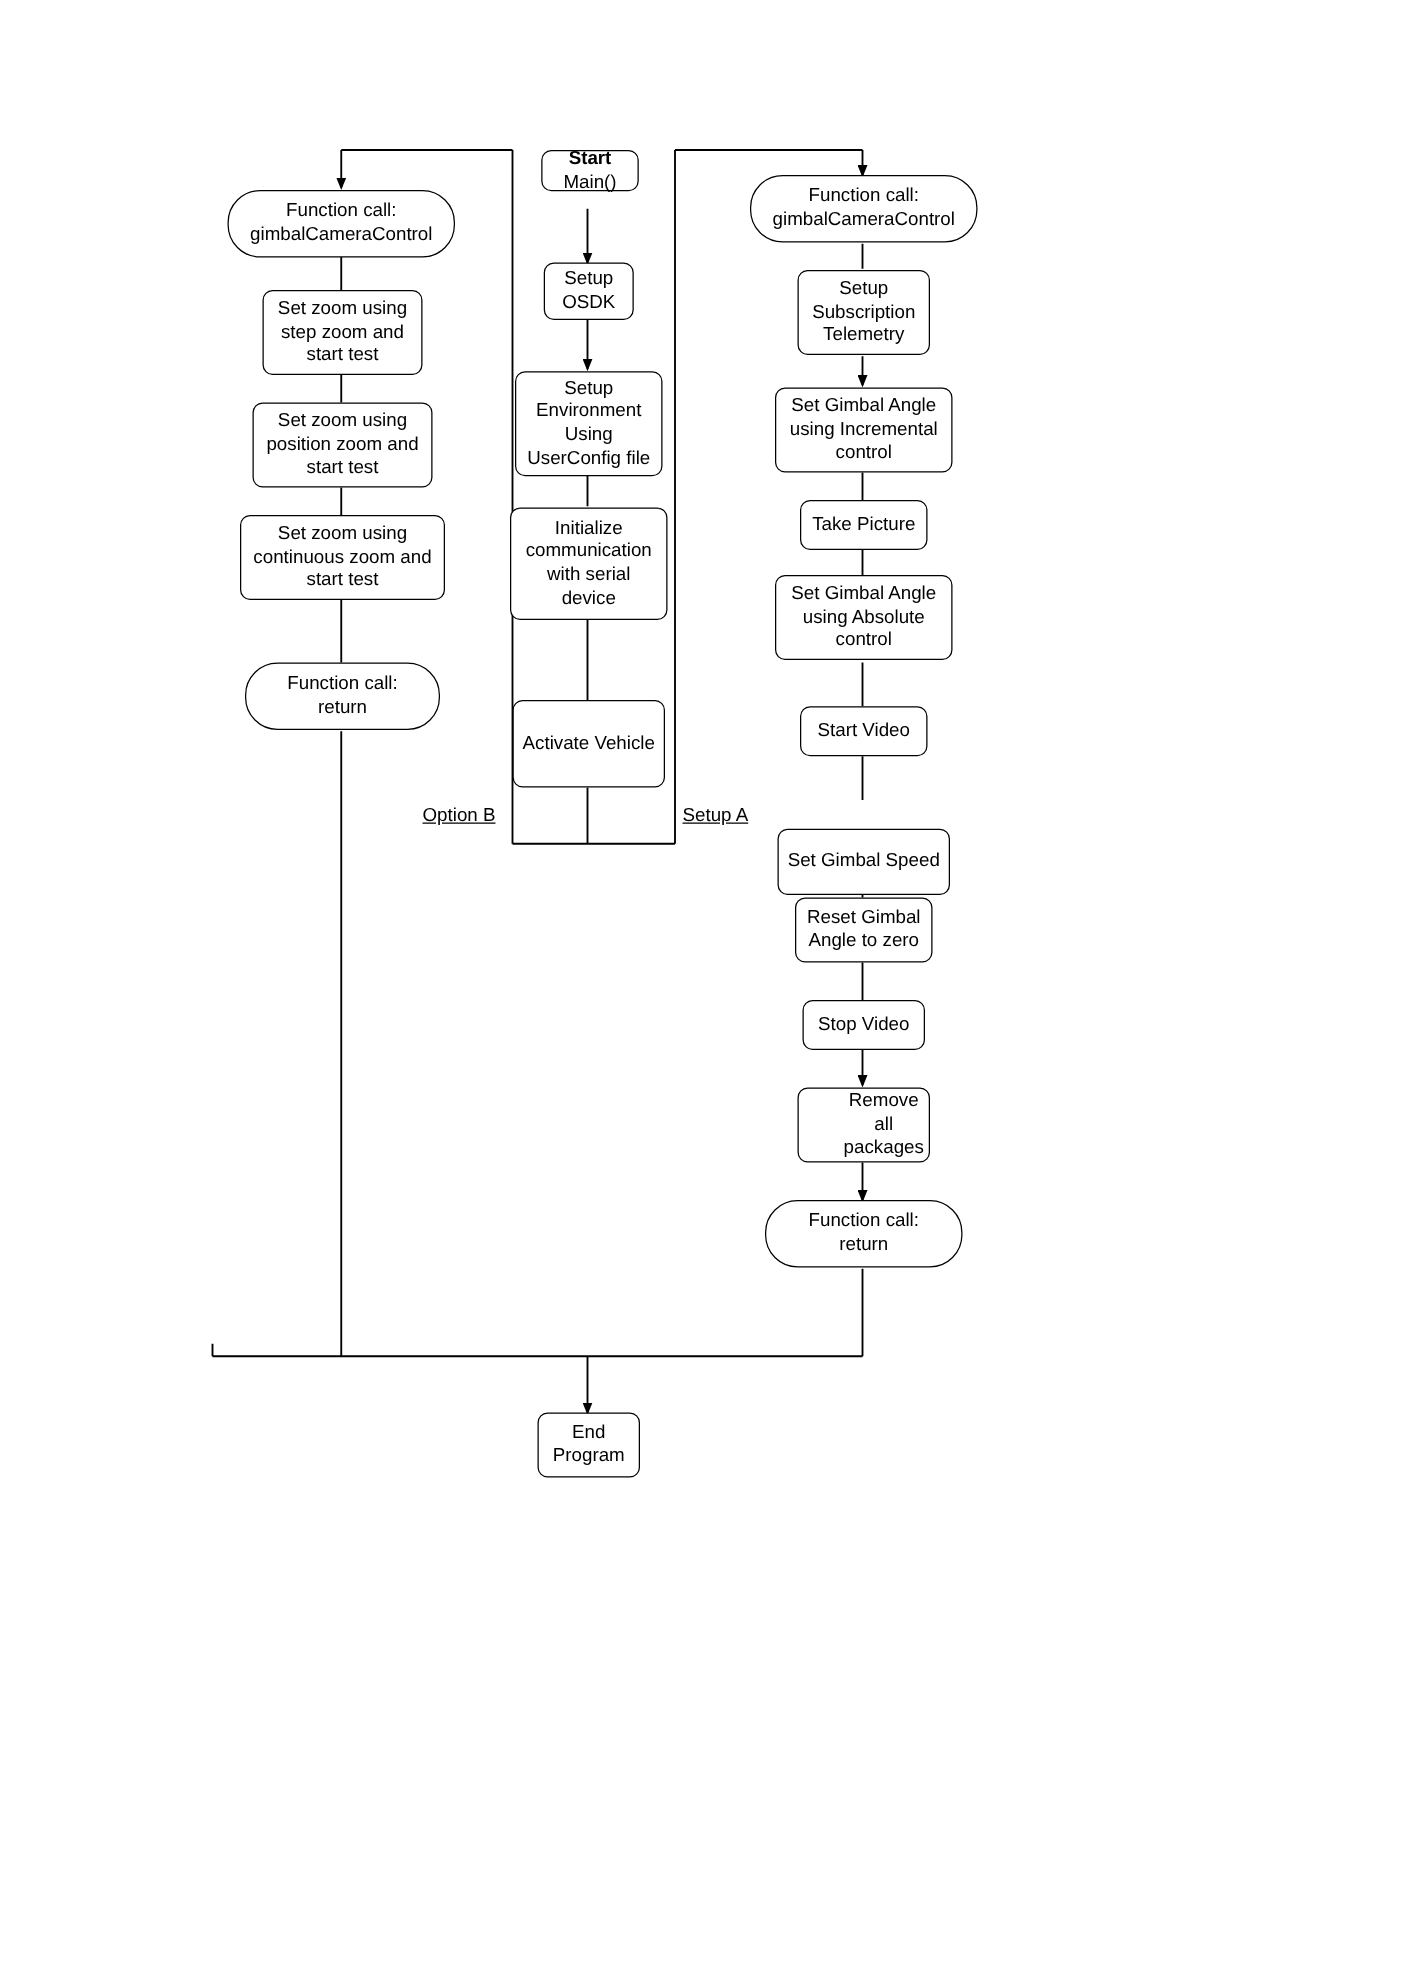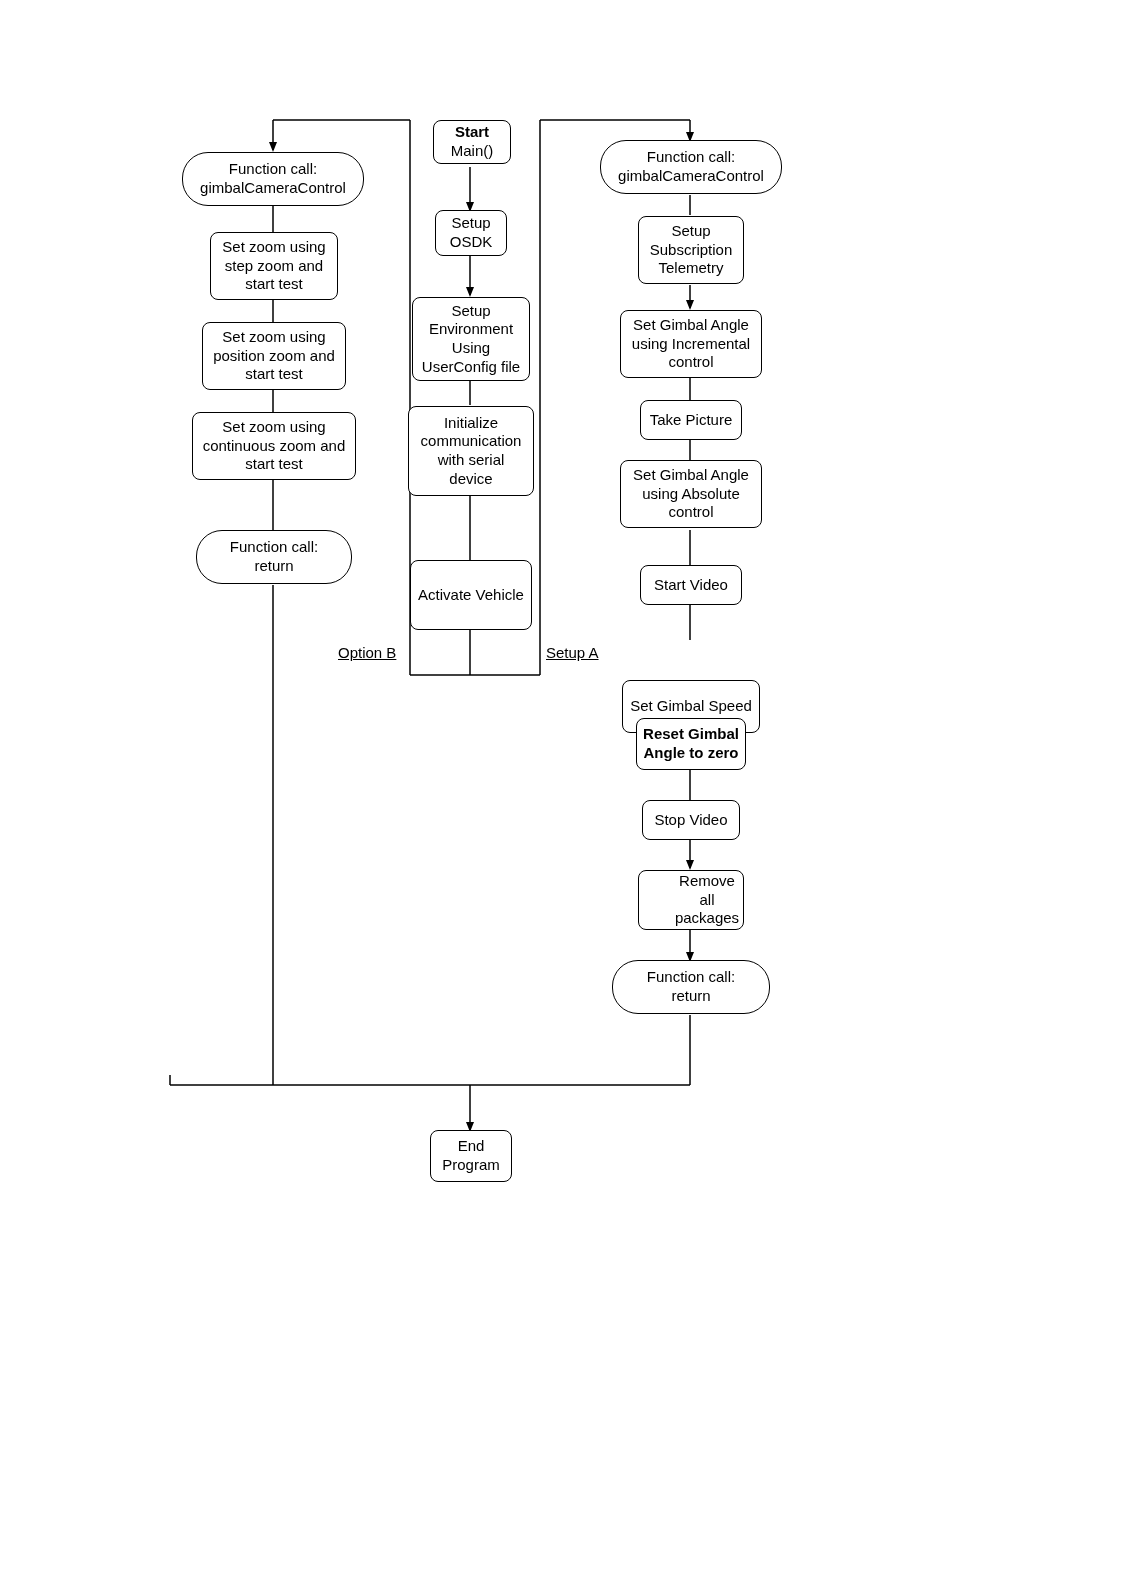--- a/index.html
+++ b/index.html
@@ -95,21 +95,21 @@
 
   <line x1="690" y1="1015" x2="690" y2="1085" stroke="#000" stroke-width="1.5"></line>
 
   <line x1="170" y1="1085" x2="690" y2="1085" stroke="#000" stroke-width="1.5"></line>
 
   <line x1="470" y1="1085" x2="470" y2="1130" stroke="#000" stroke-width="1.5" marker-end="url(#arrow)"></line>
 
   <line x1="170" y1="1085" x2="170" y2="1075" stroke="#000" stroke-width="1.5"></line>
 </svg>
 
-<div class="node rect" style="left:433px; top:120px; width:78px; height:44px;">
+<div class="node rect" style="left:433px; top:120px; width:78px; height:33px;">
   <span class="bold">Start</span>
   <span>Main()</span>
 </div>
 
 <div class="node rect" style="left:435px; top:210px; width:72px; height:46px;">
   <span style="white-space:pre-line;">Setup
 OSDK</span>
 </div>
 
 <div class="node rect" style="left:412px; top:297px; width:118px; height:84px;">
@@ -187,25 +187,25 @@
 <div class="node rect" style="left:620px; top:460px; width:142px; height:68px;">
   <span style="white-space:pre-line;">Set Gimbal Angle
 using Absolute
 control</span>
 </div>
 
 <div class="node rect" style="left:640px; top:565px; width:102px; height:40px;">
   <span>Start Video</span>
 </div>
 
-<div class="node rect" style="left:622px; top:680px; width:138px; height:53px;">
+<div class="node rect" style="left:622px; top:663px; width:138px; height:53px;">
   <span>Set Gimbal Speed</span>
 </div>
 
-<div class="node rect" style="left:636px; top:718px; width:110px; height:52px;font-weight:bold;">
+<div class="node rect" style="left:636px; top:718px; width:110px; height:52px;">
   <span style="white-space:pre-line;">Reset Gimbal
 Angle to zero</span>
 </div>
 
 <div class="node rect" style="left:642px; top:800px; width:98px; height:40px;">
   <span>Stop Video</span>
 </div>
 
 <div class="node rect" style="left:638px; top:870px; width:106px; height:60px;">
   <span style="white-space:pre-line;margin-left:32px;">Remove all

